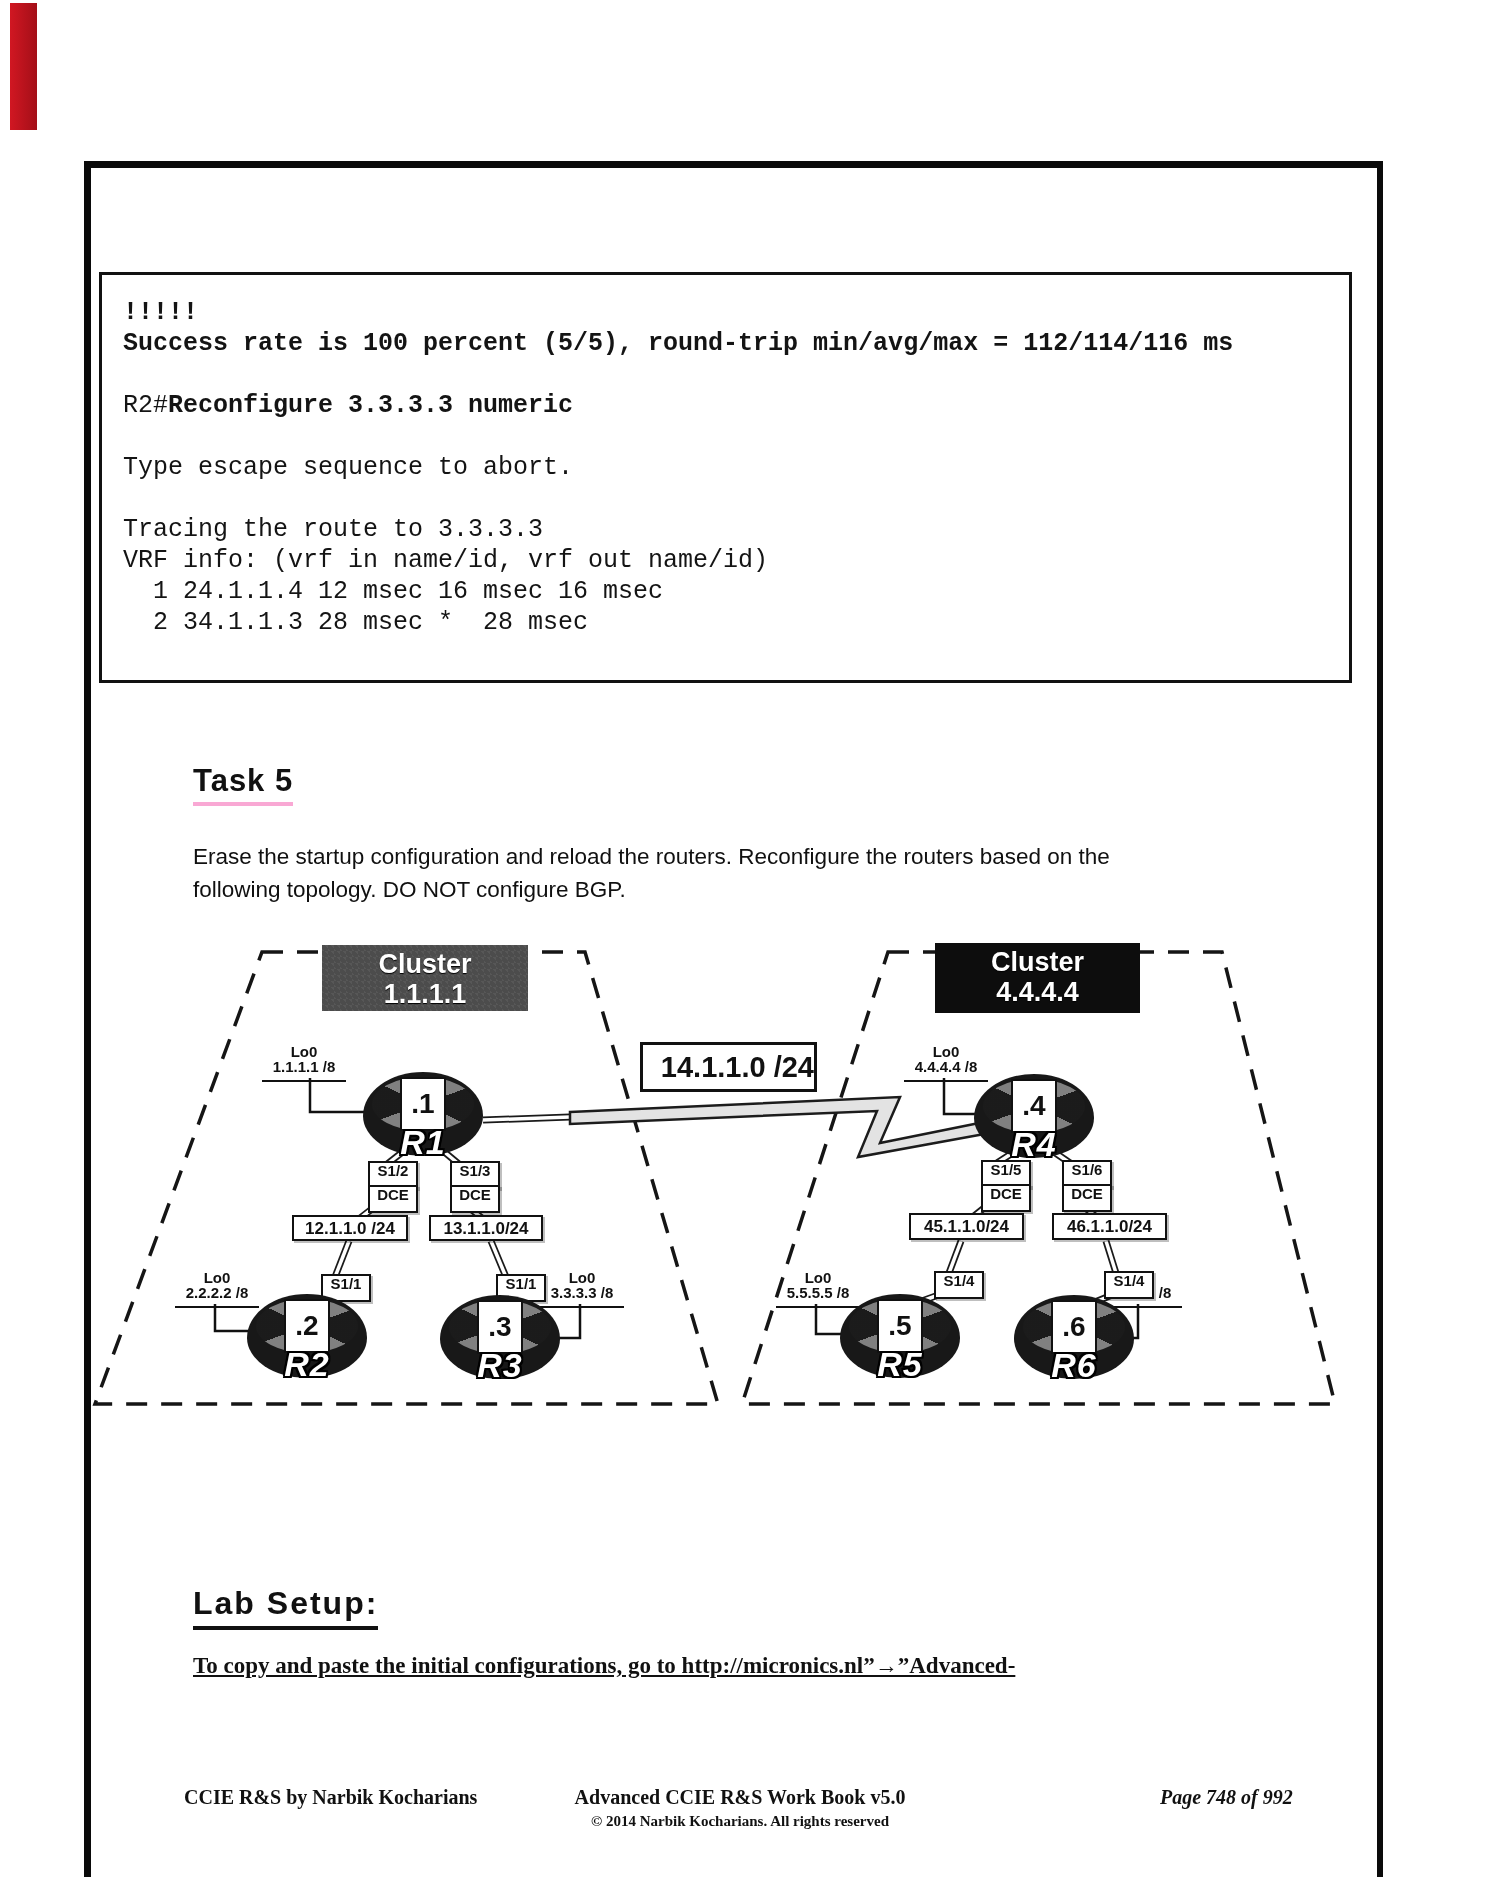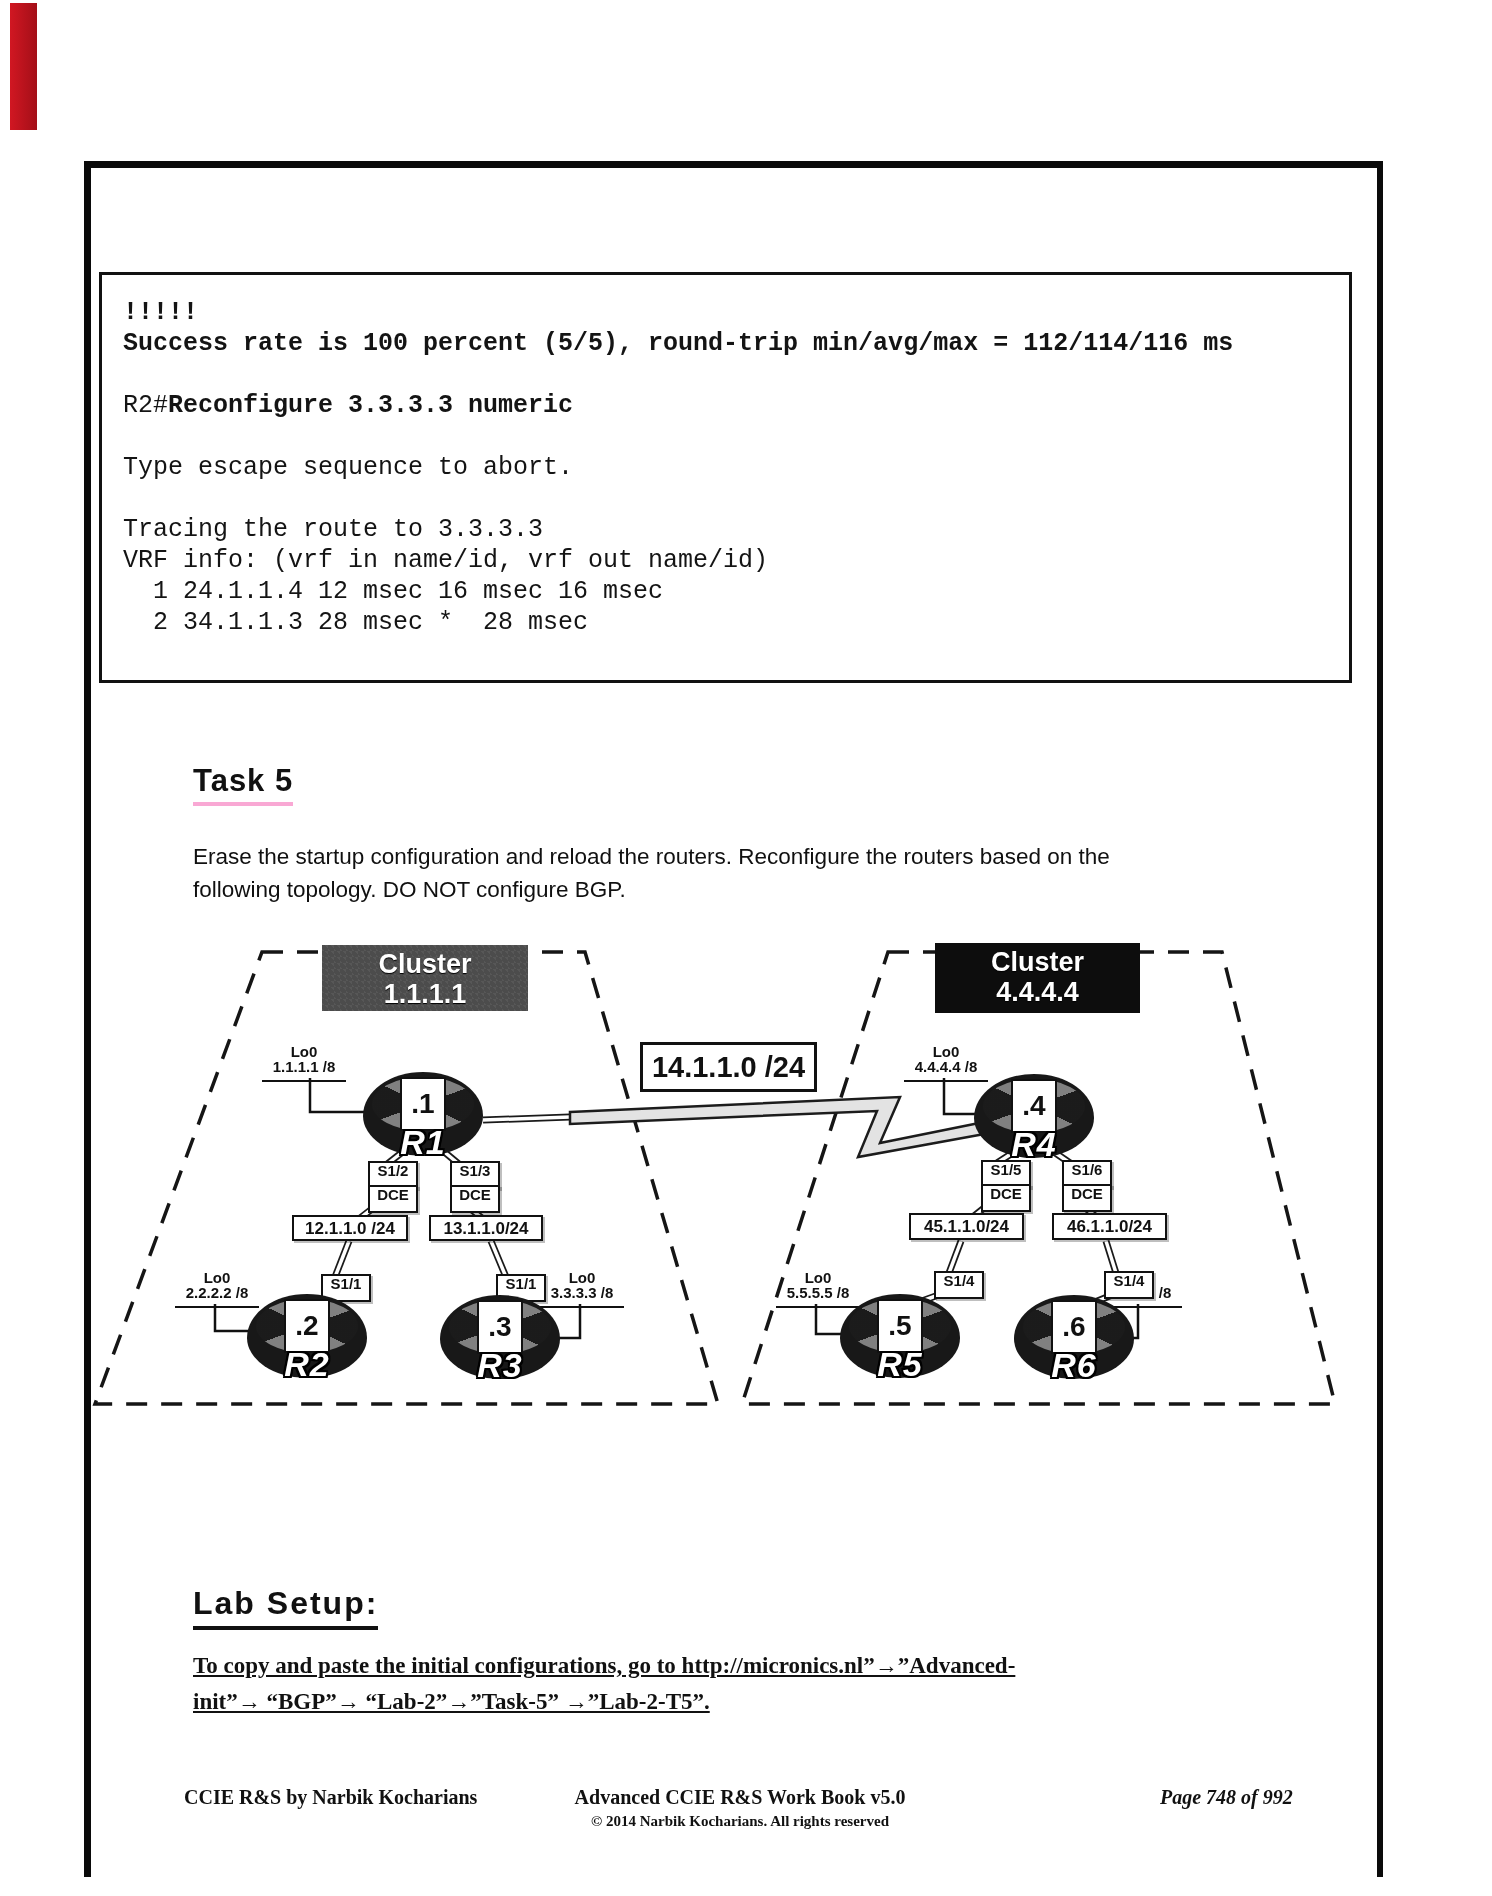--- a/index.html
+++ b/index.html
@@ -20,21 +20,21 @@
   .task-heading{left:193px;top:763px;font-size:31px;font-weight:bold;letter-spacing:1px;border-bottom:4px solid #f9a8d4;padding-bottom:3px;}
   .task-desc{left:193px;top:840px;width:930px;font-size:22.5px;line-height:33px;color:#101010;}
 
   
   svg.wire{left:0;top:0;width:1492px;height:1896px;pointer-events:none;}
 
   .cluster-box{color:#fff;font-weight:bold;font-size:27px;line-height:30px;text-align:center;padding-top:4px;box-sizing:border-box;text-shadow:0 1px 1px #000;}
   .cluster-1{left:322px;top:945px;width:206px;height:66px;background:#4c4c4c;background-image:linear-gradient(45deg,rgba(255,255,255,.06) 25%,transparent 25%,transparent 75%,rgba(255,255,255,.06) 75%);background-size:6px 6px;}
   .cluster-2{left:935px;top:943px;width:205px;height:70px;background:#0d0d0d;}
 
-  .wan-label{left:640px;top:1042px;width:177px;height:50px;border:3px solid #111;box-sizing:border-box;background:#fff;font-weight:bold;font-size:29px;text-align:center;line-height:45px;}
+  .wan-label{left:640px;top:1042px;width:177px;height:50px;border:3px solid #111;box-sizing:border-box;background:#fff;font-weight:bold;font-size:29px;text-align:right;line-height:45px;}
 
   .ifbox{background:#fff;border:2px solid #111;box-sizing:border-box;font-weight:bold;font-size:15px;text-align:center;line-height:16px;width:50px;height:28px;box-shadow:2px 2px 0 rgba(0,0,0,.25);margin-left:12px;}
   .netbox{background:#fff;border:2px solid #111;box-sizing:border-box;font-weight:bold;font-size:17px;text-align:center;line-height:23px;box-shadow:2px 2px 0 rgba(0,0,0,.25);}
 
   .lo{width:84px;text-align:center;font-weight:bold;font-size:15px;line-height:15px;}
   .lo .lo-ip{border-bottom:2px solid #111;padding-bottom:6px;}
 
   .router{width:120px;height:84px;}
   .donut{position:absolute;left:0;top:0;right:0;bottom:0;border-radius:50%/52% 52% 48% 48%;background:#181818;}
   .donut::before{content:"";position:absolute;left:9px;right:9px;top:5px;height:54px;border-radius:50%;
@@ -237,19 +237,18 @@
 </div>
 <div class="abs router" style="left:1014px;top:1295px;">
   <div class="donut"></div>
   <div class="ipbox">.6</div>
   <div class="rname">R6</div>
 </div>
 
 <div class="abs lab-heading">Lab Setup:</div>
 <div class="abs lab-text">
   <div>To copy and paste the initial configurations, go to http://micronics.nl”→”Advanced-</div>
-  <div>init”→ “BGP”→ “Lab-2”→”Task-5” →”Lab-2-T5”.</div>
 </div>
 
 <div class="abs footer-left">CCIE R&amp;S by Narbik Kocharians</div>
 <div class="abs footer-center">Advanced CCIE R&amp;S Work Book v5.0</div>
 <div class="abs footer-copy">© 2014 Narbik Kocharians. All rights reserved</div>
 <div class="abs footer-page">Page 748 of 992</div>
 
 </body></html>

